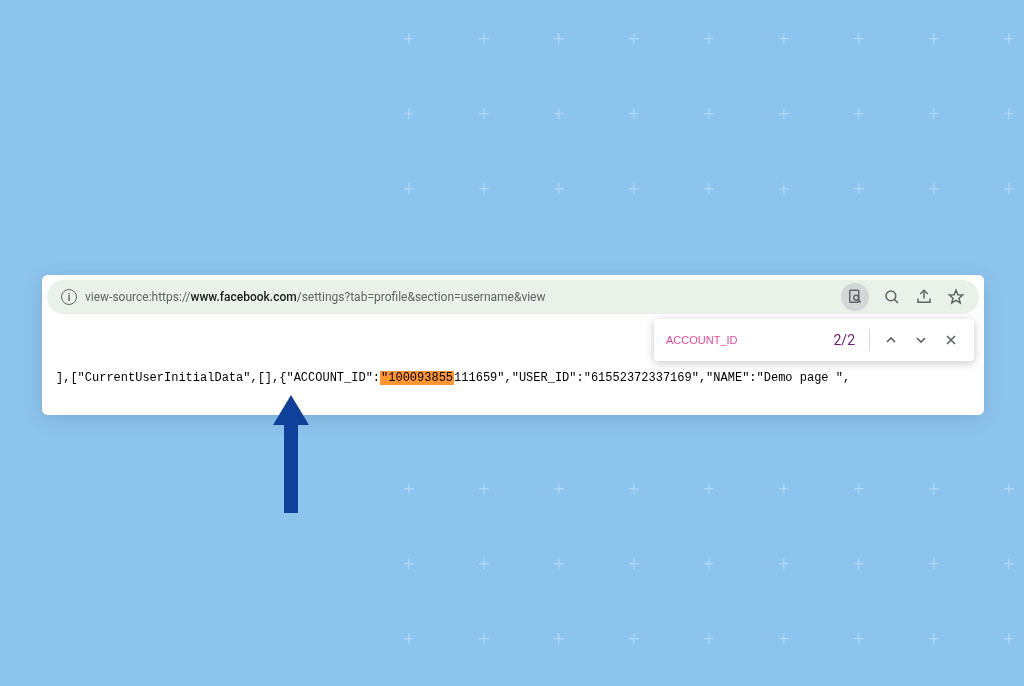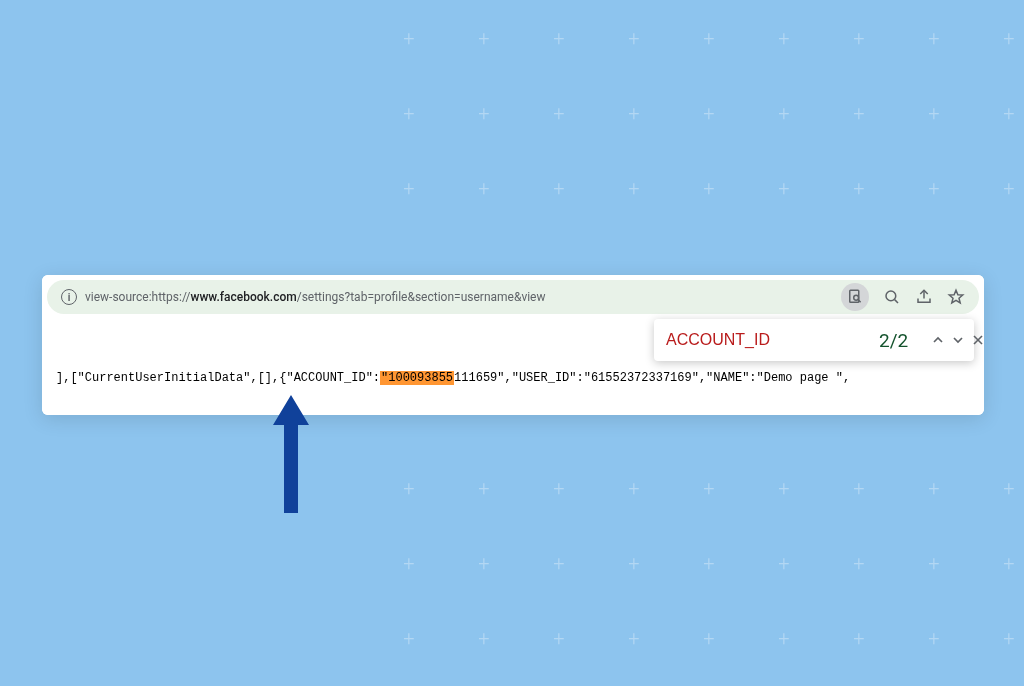--- a/index.html
+++ b/index.html
@@ -106,27 +106,27 @@
       display: flex;
       align-items: center;
       padding: 0 10px;
       gap: 4px;
       z-index: 5;
     }
     .find-input {
       flex: 1;
       border: none;
       outline: none;
-      font-size: 16px;
-      color: #b91c1c;
+      font-size: 11px;
+      color: #ec4899;
       padding: 4px 2px;
     }
     .find-count {
-      color: #14532d;
-      font-size: 19px;
+      color: #701a75;
+      font-size: 14px;
       padding-right: 6px;
     }
     .find-divider {
       width: 1px;
       height: 22px;
       background: #dadce0;
       margin: 0 4px;
     }
     .find-btn {
       display: flex;

